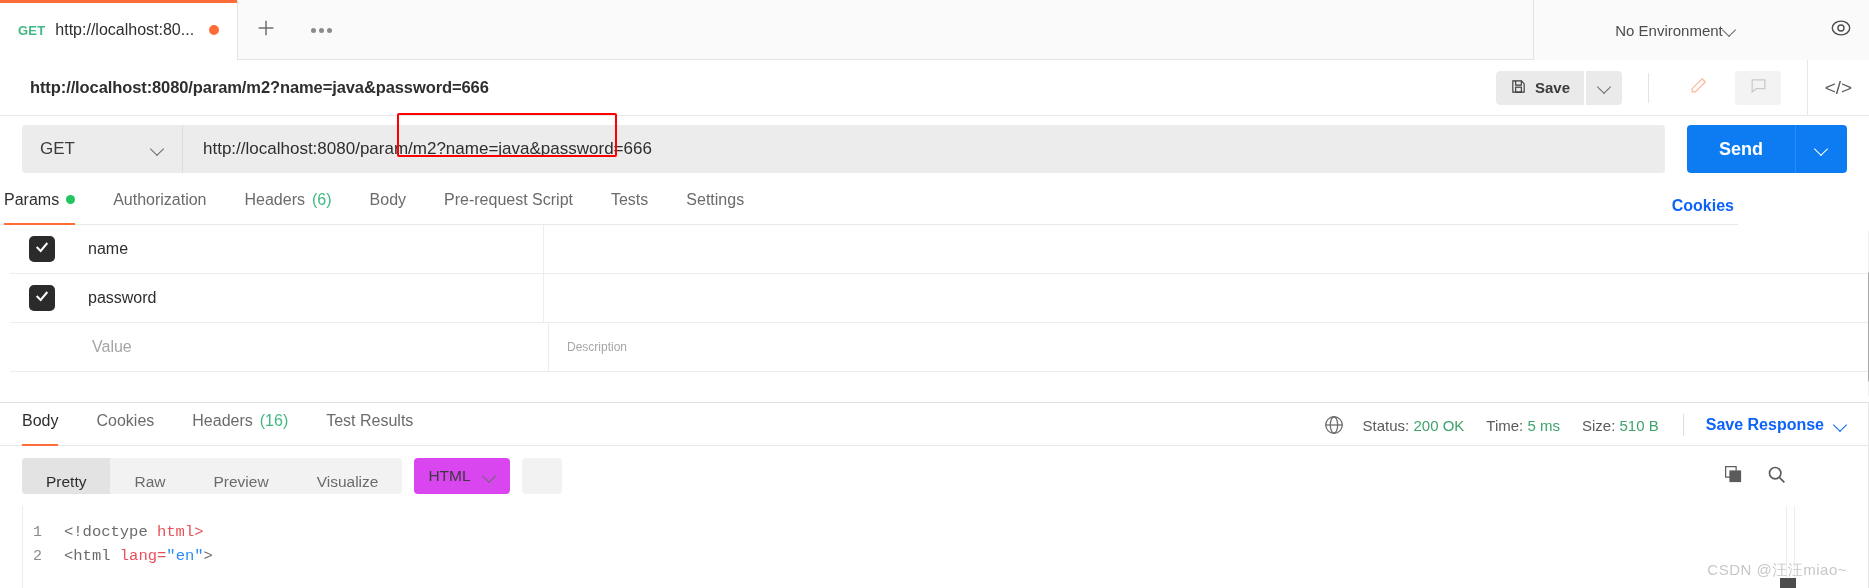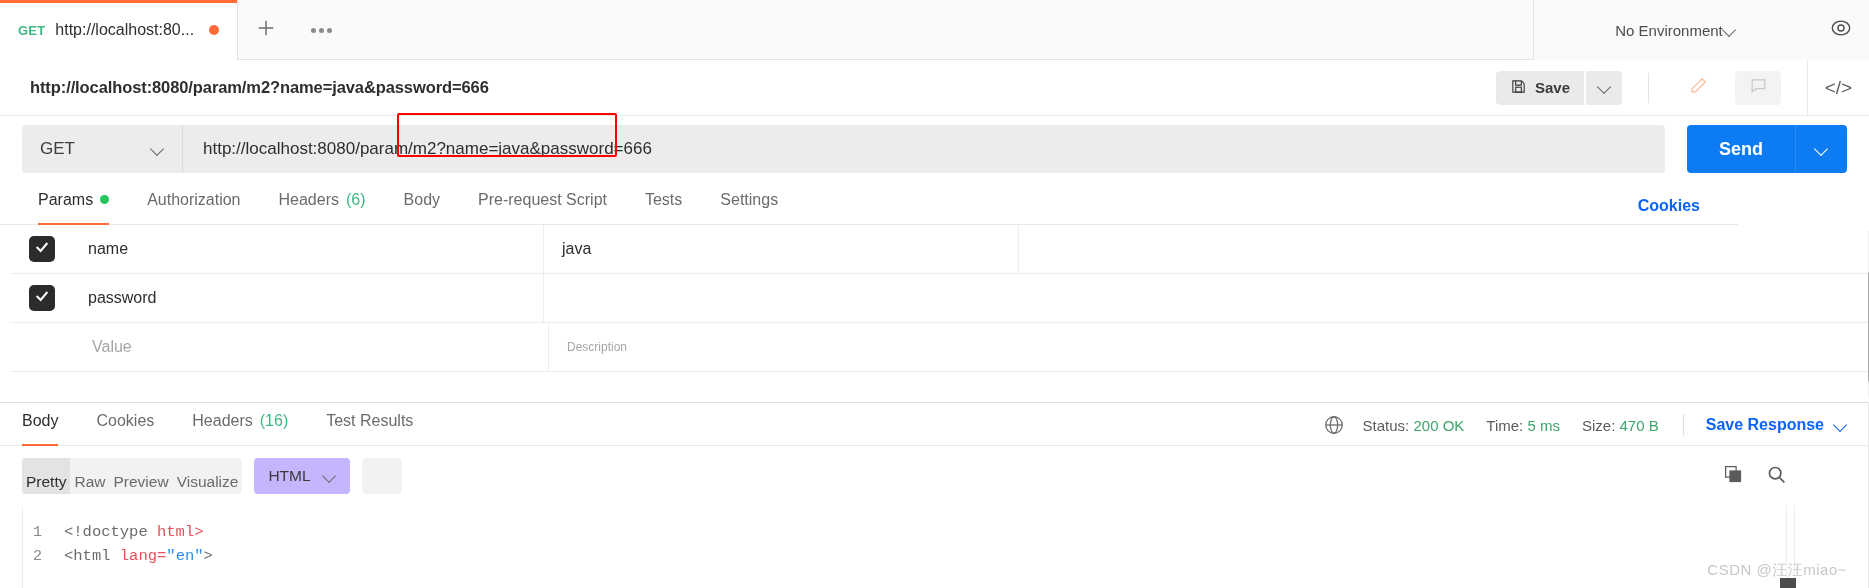--- a/index.html
+++ b/index.html
@@ -131,21 +131,21 @@
   .send-caret {
     width:52px; height:48px; background:#0d7cf2; border-radius:0 4px 4px 0;
     display:flex; align-items:center; justify-content:center; cursor:pointer;
     border-left:1px solid #2a8bf5;
   }
   .send-caret .chev::after{ border-color:#fff; }
 
   
   .reqtabs {
     position:absolute; left:0; top:183px; width:1738px; height:42px;
-    display:flex; align-items:flex-end; padding:0 38px;
+    display:flex; align-items:flex-end; padding:0 4px;
     border-bottom:1px solid #e8e8e8;
   }
   .rtab {
     position:relative; display:flex; align-items:center; gap:7px;
     height:40px; padding:0 0 9px 0; margin-right:38px; cursor:pointer;
     font-size:16px; color:#6b6b6b; white-space:nowrap;
   }
   .rtab.active { color:#2e2e2e; }
   .rtab.active::after {
     content:""; position:absolute; left:0; right:0; bottom:-1px; height:2.5px; background:#ff6c37;
@@ -211,26 +211,26 @@
   .meta-sep { width:1px; height:22px; background:#dedede; margin:0 22px 0 2px;}
   .save-resp { color:#0d63f8; font-weight:700; font-size:16px; cursor:pointer; display:flex; align-items:center; gap:10px;}
   .save-resp .chev::after{ border-color:#0d63f8;}
 
   .resp-toolbar {
     position:absolute; left:0; top:446px; width:1869px; height:60px;
     display:flex; align-items:center; padding:0 22px;
   }
   .seg { display:flex; background:#f2f2f2; border-radius:4px; overflow:hidden; height:36px;}
   .seg .s {
-    display:flex; align-items:center; padding:0 4px; font-size:15.5px;
+    display:flex; align-items:center; padding:0 24px; font-size:15.5px;
     color:#6b6b6b; cursor:pointer; height:48px;
   }
   .seg .s.active { background:#e3e3e3; color:#2e2e2e; }
   .fmt-select {
-    display:flex; align-items:center; gap:12px; background:#c4b5fd; border-radius:4px;
+    display:flex; align-items:center; gap:12px; background:#d946ef; border-radius:4px;
     height:36px; padding:0 14px; margin-left:12px; cursor:pointer;
     font-size:15.5px; color:#3b3b3b;
   }
   .wrap-btn {
     width:40px; height:36px; background:#f2f2f2; border-radius:4px; margin-left:12px;
     display:flex; align-items:center; justify-content:center; cursor:pointer;
   }
   .resp-tool-right { margin-left:auto; display:flex; align-items:center; gap:22px; padding-right:60px;}
   .resp-tool-right svg{ width:21px; height:21px; cursor:pointer;}
 
@@ -392,21 +392,20 @@
       <div class="pcell-check">
         <div class="cbox">
           <span>
             <svg viewBox="0 0 24 24" fill="none" stroke="#fff" stroke-width="3">
                 <polyline points="4,12 10,18 20,6"></polyline>
               </svg>
           </span>
         </div>
       </div>
       <div class="pcell-key">name</div>
-      <div class="pcell-val">java</div>
       <div class="pcell-desc"></div>
     </div>
 
     <div class="prow">
       <div class="pcell-check">
         <div class="cbox">
           <span>
             <svg viewBox="0 0 24 24" fill="none" stroke="#fff" stroke-width="3">
                 <polyline points="4,12 10,18 20,6"></polyline>
               </svg>
@@ -454,21 +453,21 @@
       <span class="meta-item">
         <span>Status:</span>
         <span class="val">200 OK</span>
       </span>
       <span class="meta-item">
         <span>Time:</span>
         <span class="val">5 ms</span>
       </span>
       <span class="meta-item">
         <span>Size:</span>
-        <span class="val">470 B</span>
+        <span class="val">510 B</span>
       </span>
       <span class="meta-sep"></span>
       <span class="save-resp">
         <span>Save Response</span>
         <span class="chev"></span>
       </span>
     </div>
   </div>
 
   <div class="resp-toolbar">

